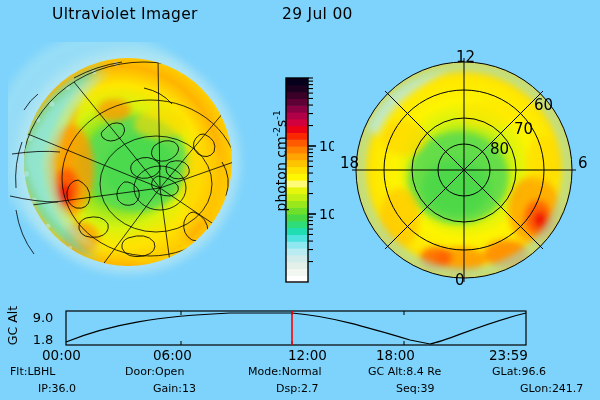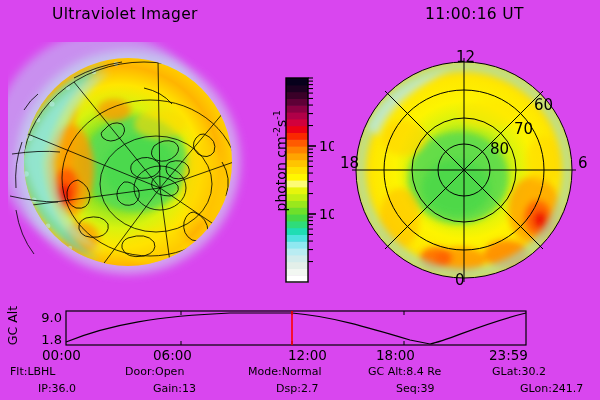--- a/index.html
+++ b/index.html
@@ -13,21 +13,21 @@
     height: 400px;
     position: relative;
     overflow: hidden;
     font-family: "DejaVu Sans", sans-serif;
     color: #000000;
   }
   #app {
     position: absolute;
     left: 0; top: 0;
     width: 600px; height: 400px;
-    background: #d946ef;
+    background: #7dd3fc;
   }
 
   
   .header {
     position: absolute;
     left: 0; top: 5px;
     width: 600px; height: 26px;
   }
   .header span {
     position: absolute;
@@ -90,21 +90,21 @@
     width: 56px;
     text-align: center;
     transform: rotate(-90deg);
     font-size: 12.5px;
     white-space: nowrap;
   }
   .orbit-ytick {
     position: absolute;
     font-size: 13px;
     white-space: nowrap;
-    text-align: right;
+    text-align: center;
     width: 38px;
   }
   .oy-hi { left: 24px; top: 4px; }
   .oy-lo { left: 24px; top: 26px; }
   .orbit-xtick {
     position: absolute;
     top: 41px;
     font-size: 13.5px;
     white-space: nowrap;
   }
@@ -125,21 +125,21 @@
   .st-key { display: inline-block; }
   .st-val { display: inline-block; }
 </style>
 </head>
 <body>
 
 <div id="app">
 
   <div class="header">
     <span class="hdr-title">Ultraviolet Imager</span>
-    <span class="hdr-time">11:00:16 UT</span>
+    <span class="hdr-date">29 Jul 00</span>
   </div>
 
   <div class="panel geo-panel">
     <svg width="260" height="252" viewBox="0 0 260 252">
       <defs>
         <radialGradient id="gAur" cx="46%" cy="52%" r="62%">
           <stop offset="0%" stop-color="#46d945"></stop>
           <stop offset="28%" stop-color="#7ae02a"></stop>
           <stop offset="47%" stop-color="#d8f30e"></stop>
           <stop offset="62%" stop-color="#ffe600"></stop>
@@ -425,21 +425,21 @@
         <div class="orbit-xtick" style="left: 489px;">23:59</div>
       </div>
   </div>
 
   <div class="status">
     <div id="status-cells">
         <div class="st-cell st-r0" style="left: 10px;"><span class="st-key">Flt: </span><span class="st-val">LBHL</span></div>
         <div class="st-cell st-r0" style="left: 125px;"><span class="st-key">Door: </span><span class="st-val">Open</span></div>
         <div class="st-cell st-r0" style="left: 248px;"><span class="st-key">Mode: </span><span class="st-val">Normal</span></div>
         <div class="st-cell st-r0" style="left: 368px;"><span class="st-key">GC Alt: </span><span class="st-val">8.4 Re</span></div>
-        <div class="st-cell st-r0" style="left: 492px;"><span class="st-key">GLat: </span><span class="st-val">30.2</span></div>
+        <div class="st-cell st-r0" style="left: 492px;"><span class="st-key">GLat: </span><span class="st-val">96.6</span></div>
         <div class="st-cell st-r1" style="left: 10px;"><span class="st-key">IP: </span><span class="st-val">36.0</span></div>
         <div class="st-cell st-r1" style="left: 125px;"><span class="st-key">Gain: </span><span class="st-val">13</span></div>
         <div class="st-cell st-r1" style="left: 248px;"><span class="st-key">Dsp: </span><span class="st-val">2.7</span></div>
         <div class="st-cell st-r1" style="left: 368px;"><span class="st-key">Seq: </span><span class="st-val">39</span></div>
         <div class="st-cell st-r1" style="left: 492px;"><span class="st-key">GLon: </span><span class="st-val">241.7</span></div>
       </div>
   </div>
 
 </div>
 

